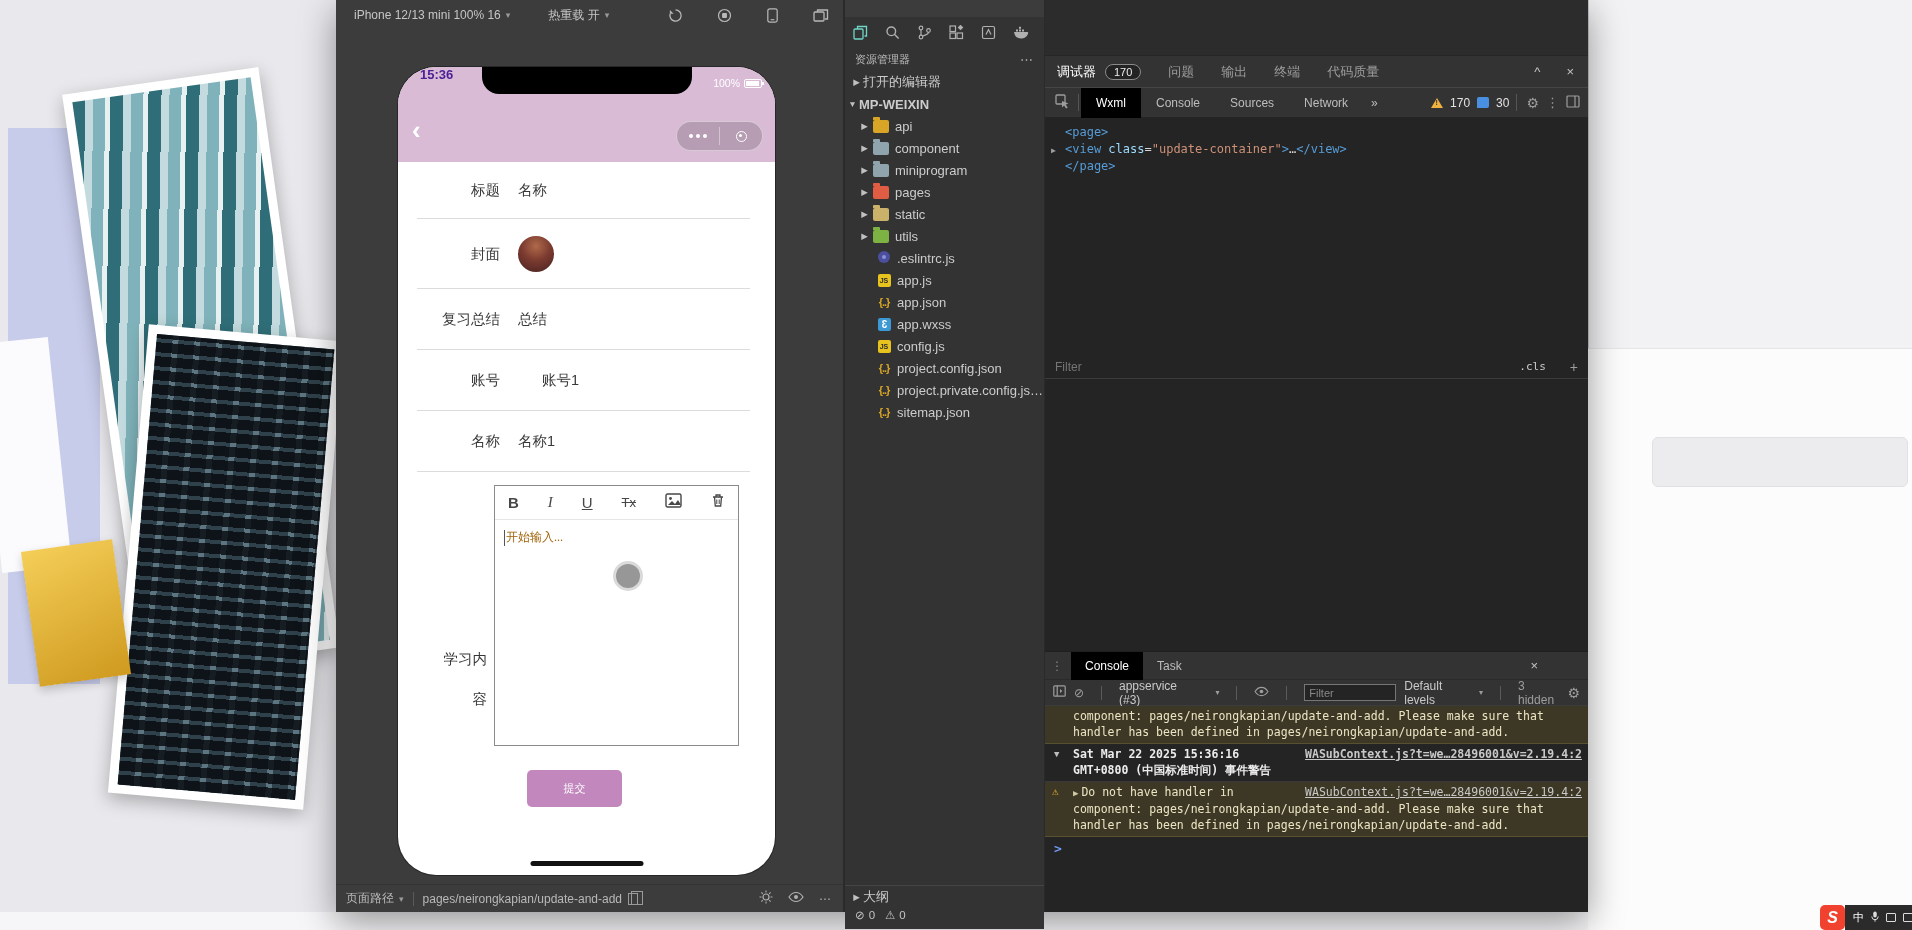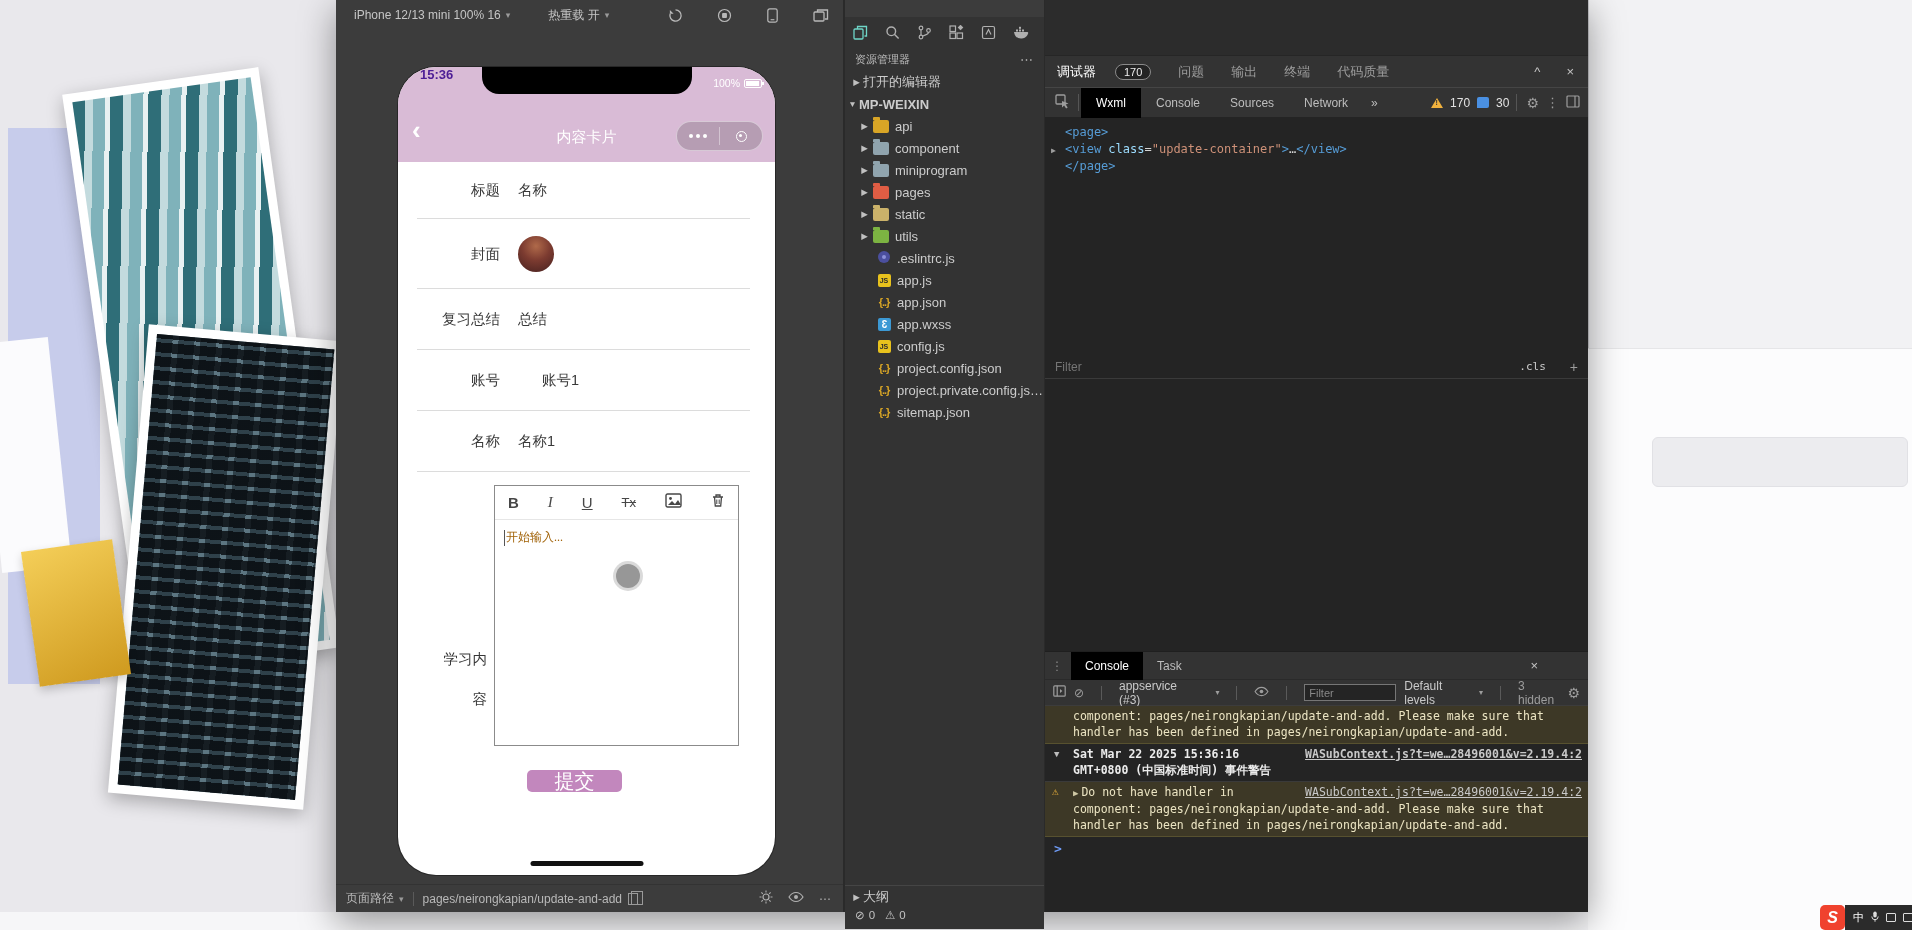--- a/index.html
+++ b/index.html
@@ -73,22 +73,22 @@
   .etb { height:34px; display:flex; align-items:center; justify-content:space-between; padding:0 13px; color:#474747; border-bottom:1px solid #e6e6e6; }
   .etb .eb { font-size:15px; font-weight:bold; }
   .etb .ei { font-size:15px; font-style:italic; font-family:"Liberation Serif",serif; }
   .etb .eu { font-size:15px; text-decoration:underline; }
   .etb .ex { font-size:13px; text-decoration:line-through; }
   .eplace { margin:9px 0 0 9px; display:flex; align-items:center; }
   .ecaret { width:1px; height:16px; background:#555; margin-right:1px; }
   .eptext { color:#a16207; font-size:12px; font-family:"Liberation Serif",serif; }
   .gray-dot { position:absolute; left:121px; top:78px; width:24px; height:24px; border-radius:50%;
     background:#979797; box-shadow:0 0 0 3px rgba(150,150,150,.35); }
-  .submit { position:absolute; left:129px; top:703px; width:95px; height:22px; background:#c287bd; color:#fff;
-    font-size:20px; border-radius:5px; display:flex; align-items:center; justify-content:center; }
+  .submit { position:absolute; left:129px; top:703px; width:95px; height:37px; background:#c287bd; color:#fff;
+    font-size:11px; border-radius:5px; display:flex; align-items:center; justify-content:center; }
   .home-ind { position:absolute; left:50%; transform:translateX(-50%); top:794px; width:113px; height:5px; background:#111; border-radius:3px; }
 
   .sim-bottom { left:0; top:884px; width:507px; height:28px; background:#3c3c3c; border-top:1px solid #333;
     display:flex; align-items:center; color:#b9b9b9; font-size:12px; }
   .sb-path-label { margin-left:10px; }
   .vdiv { width:1px; height:14px; background:#5a5a5a; margin:0 9px; }
   .copy-ic { width:10px; height:12px; border:1px solid #9a9a9a; margin-left:6px; position:relative; background:#3c3c3c; }
   .copy-ic::before { content:""; position:absolute; left:2px; top:-3px; width:10px; height:12px; border:1px solid #9a9a9a; }
   .sb-icons { margin-left:auto; margin-right:12px; display:flex; align-items:center; gap:15px; color:#b0b0b0; }
 
@@ -116,21 +116,21 @@
   .i-json { color:#d8a526; font-size:11px; font-weight:bold; letter-spacing:-1px; }
   .i-wxss { display:inline-block; width:13px; height:13px; background:#3c99d4; color:#fff; font-size:10px; font-weight:bold; line-height:13px; border-radius:2px; transform:scaleX(-1); }
   .outline-row { position:absolute; left:0; right:0; top:868px; height:22px; border-top:1px solid #454545; display:flex; align-items:center; padding-left:5px; font-size:13px; color:#ccc; }
   .exp-status { position:absolute; left:10px; top:891px; font-size:11.5px; color:#c3c3c3; display:flex; gap:10px; align-items:center; }
   .exp-status .st { display:flex; gap:4px; align-items:center; }
 
   
   .dbg { left:709px; top:0; width:543px; height:912px; background:#242424; }
   .dbg-top { height:55px; background:#2c2c2c; }
   .dbg-tabs { height:32px; background:#333; display:flex; align-items:center; font-size:13px; color:#9d9d9d; gap:27px; padding-left:12px; position:relative; border-top:1px solid #262626; }
-  .dbg-active { color:#fff; display:flex; align-items:center; gap:19px; }
+  .dbg-active { color:#fff; display:flex; align-items:center; gap:9px; }
   .badge { border:1px solid #8a8a8a; border-radius:9px; padding:1px 8px; font-size:11px; color:#ececec; background:#232323; }
   .dbg-win { position:absolute; right:14px; display:flex; gap:26px; color:#c4c4c4; font-size:13px; }
   .cdt-tabs { height:30px; background:#333; border-top:1px solid #454545; display:flex; align-items:center; font-size:12px; color:#bdbdbd; }
   .cdt-tabs .insp { margin:0 8px 0 10px; }
   .tabdiv { width:1px; height:17px; background:#555; margin-right:2px; }
   .cdt-tab { padding:0 15px; height:30px; line-height:30px; }
   .tab-active { background:#000; color:#fff; }
   .cdt-more { padding:0 8px; color:#bdbdbd; }
   .cdt-right { margin-left:auto; display:flex; align-items:center; gap:7px; margin-right:8px; color:#e3e3e3; }
   .warn-tri { width:0; height:0; border-left:6px solid transparent; border-right:6px solid transparent; border-bottom:10px solid #f0b13e; position:relative; }
@@ -236,21 +236,20 @@
 
     <div class="abs phone">
       <div class="ph-header">
         <span class="ph-time">15:36</span>
         <div class="notch"></div>
         <span class="ph-batt">
           <span>100%</span>
           <span class="batt-shape"></span>
         </span>
         <span class="ph-back">‹</span>
-        <div class="ph-title">内容卡片</div>
         <div class="capsule">
           <span class="cap-half">
               <span class="cap-dots">
                 <i></i>
                 <i></i>
                 <i></i>
               </span>
             </span>
           <span class="cap-div"></span>
           <span class="cap-half">

